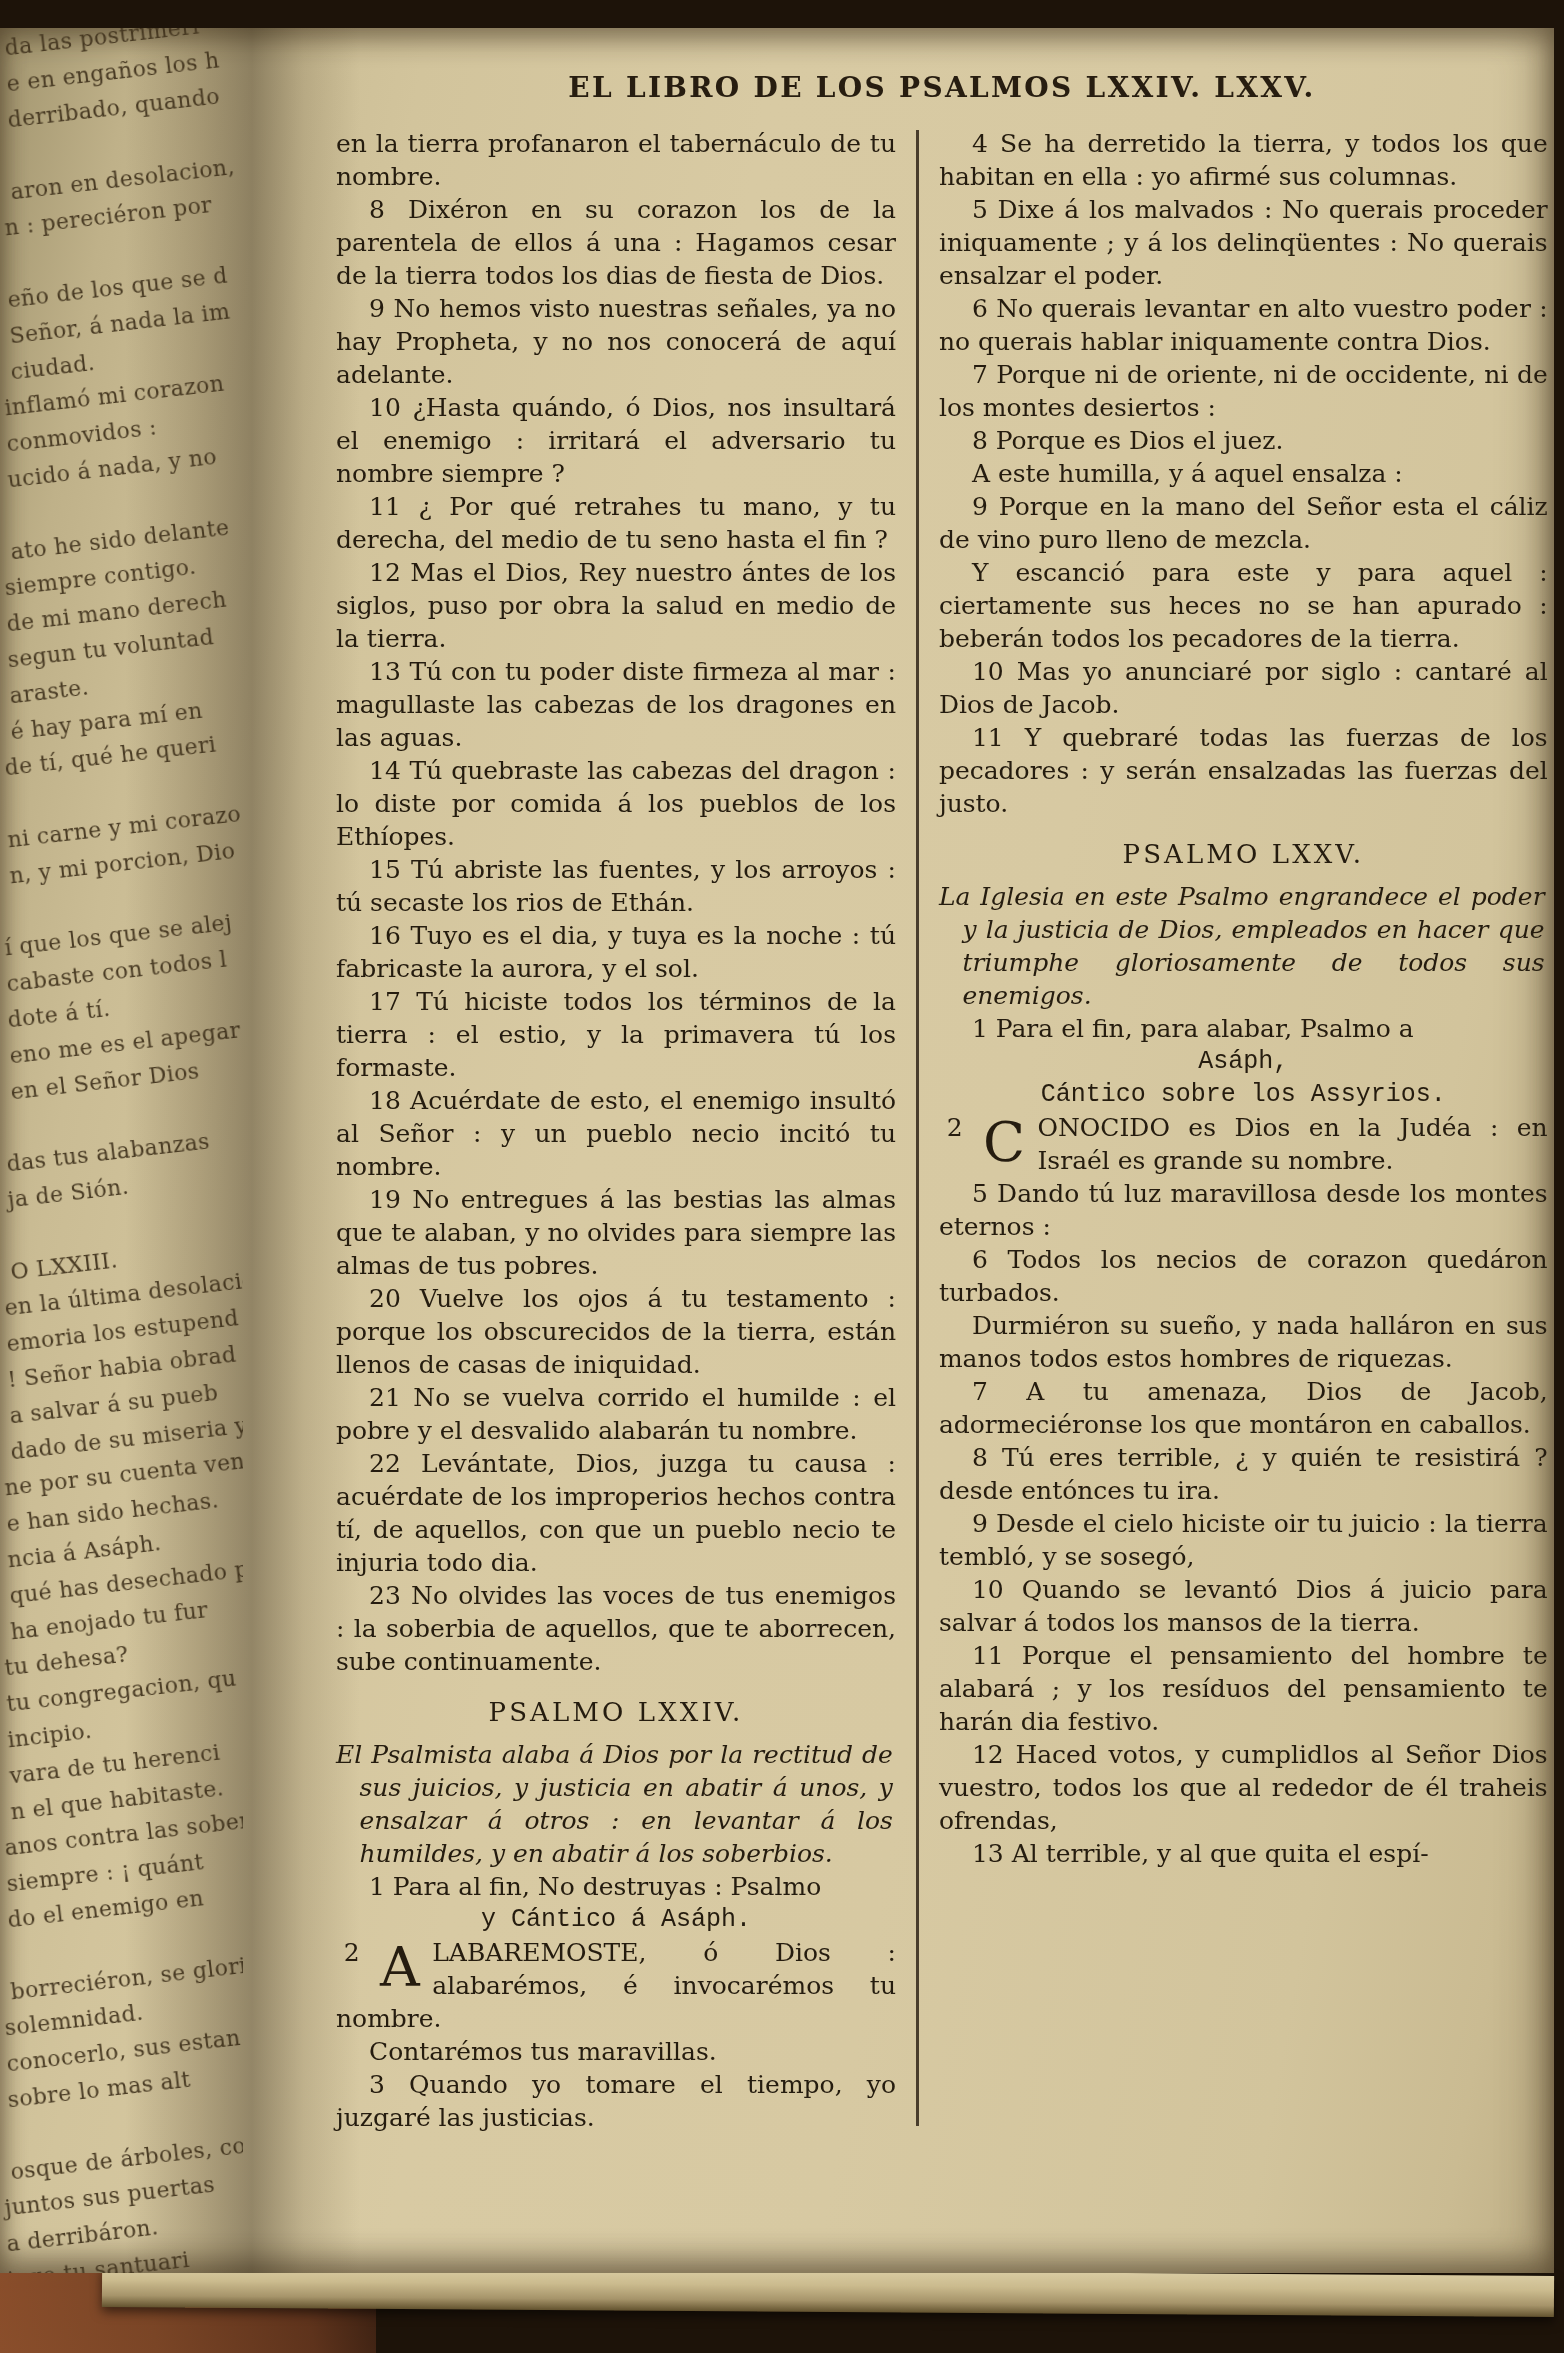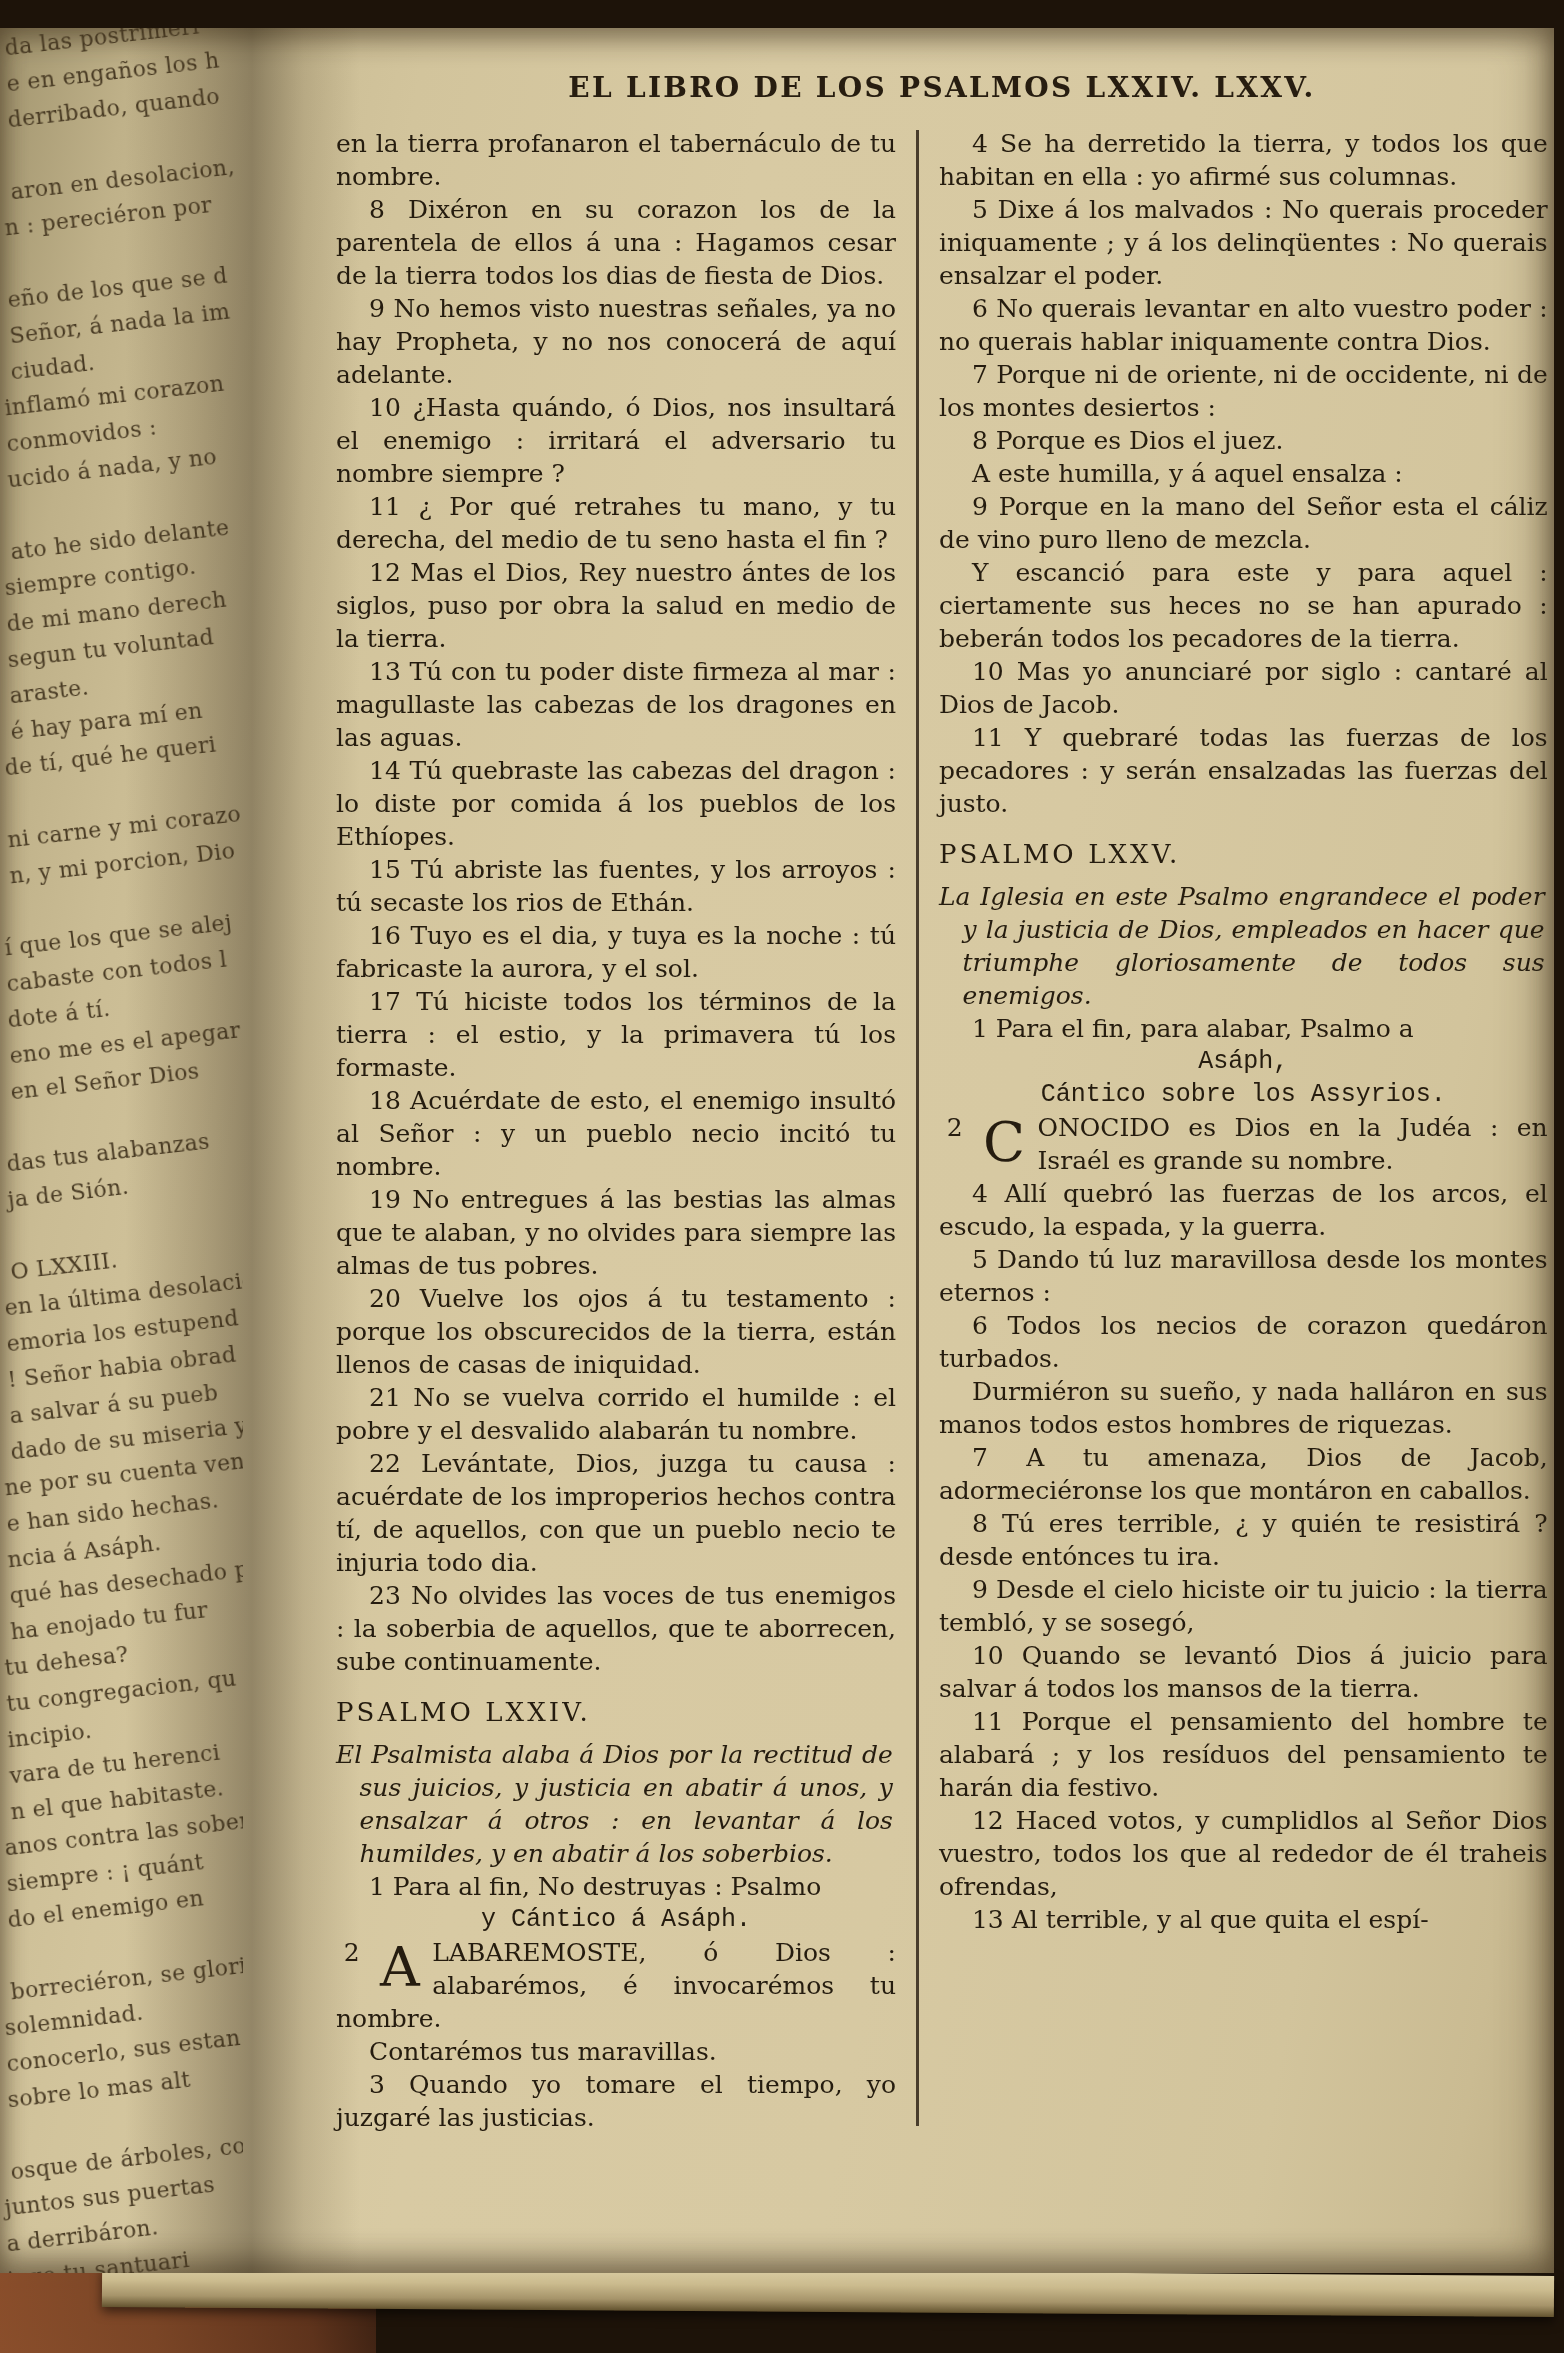--- a/index.html
+++ b/index.html
@@ -82,20 +82,21 @@
   .divider { width: 2.3px; background: #493d2c; margin: 3.1px 20.3px 7.8px 20.3px; }
 
   .verse, .centered-line, .psalm-summary {
     font-size: 25px;
     line-height: 33px;
   }
   .verse { text-align: justify; text-indent: 33px; clear: left; }
   .verse.continuation { text-indent: 0; }
   .centered-line { text-align: center; clear: left; font-family: Liberation Mono, monospace; }
   .psalm-heading {
+    text-align: center;
     font-size: 26px;
     letter-spacing: 3.1px;
     margin: 19px 0 11px 0;
     clear: left;
   }
   .psalm-summary {
     font-style: italic;
     text-align: justify;
     padding-left: 23.5px;
     text-indent: -23.5px;
@@ -243,21 +244,20 @@
             <div class="verse">11 Y quebraré todas las fuerzas de los pecadores : y serán ensalzadas las fuerzas del justo.</div>
             <div class="psalm-heading">PSALMO LXXV.</div>
             <div class="psalm-summary">La Iglesia en este Psalmo engrandece el poder y la justicia de Dios, empleados en hacer que triumphe gloriosamente de todos sus enemigos.</div>
             <div class="verse">1 Para el fin, para alabar, Psalmo a</div>
             <div class="centered-line">Asáph,</div>
             <div class="centered-line">Cántico sobre los Assyrios.</div>
             <div class="verse dropcap-para"><span class="dc-group">
                 <span class="vnum">2</span>
                 <span class="dropcap">C</span>
               </span>ONOCIDO es Dios en la Judéa : en Israél es grande su nombre.</div>
-            <div class="verse">4 Allí quebró las fuerzas de los arcos, el escudo, la espada, y la guerra.</div>
             <div class="verse">5 Dando tú luz maravillosa desde los montes eternos :</div>
             <div class="verse">6 Todos los necios de corazon quedáron turbados.</div>
             <div class="verse">Durmiéron su sueño, y nada halláron en sus manos todos estos hombres de riquezas.</div>
             <div class="verse">7 A tu amenaza, Dios de Jacob, adormeciéronse los que montáron en caballos.</div>
             <div class="verse">8 Tú eres terrible, ¿ y quién te resistirá ? desde entónces tu ira.</div>
             <div class="verse">9 Desde el cielo hiciste oir tu juicio : la tierra tembló, y se sosegó,</div>
             <div class="verse">10 Quando se levantó Dios á juicio para salvar á todos los mansos de la tierra.</div>
             <div class="verse">11 Porque el pensamiento del hombre te alabará ; y los resíduos del pensamiento te harán dia festivo.</div>
             <div class="verse">12 Haced votos, y cumplidlos al Señor Dios vuestro, todos los que al rededor de él traheis ofrendas,</div>
             <div class="verse">13 Al terrible, y al que quita el espí-</div>

